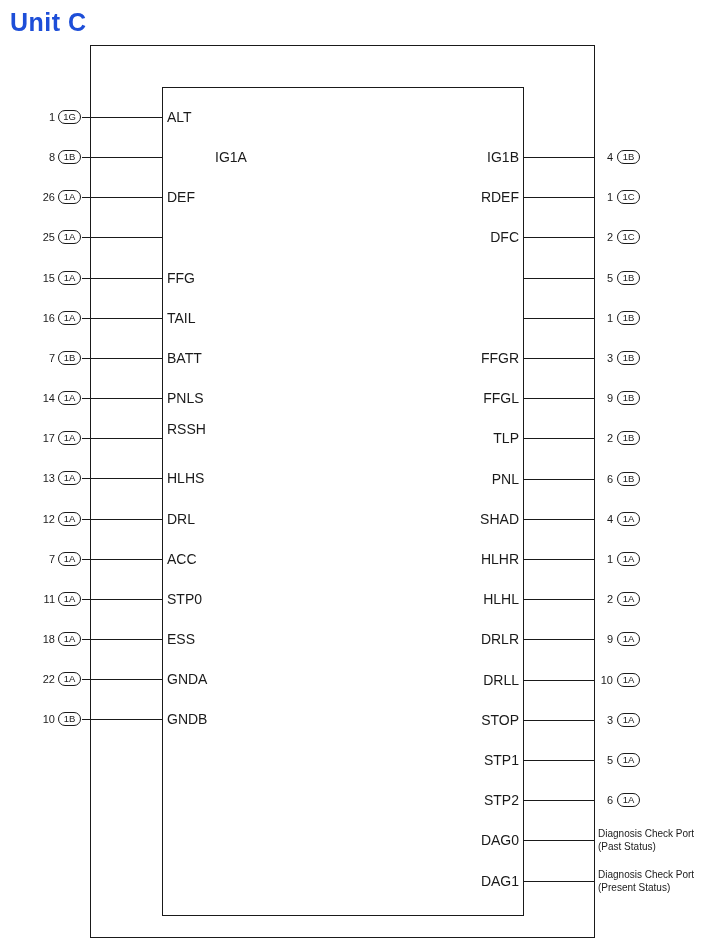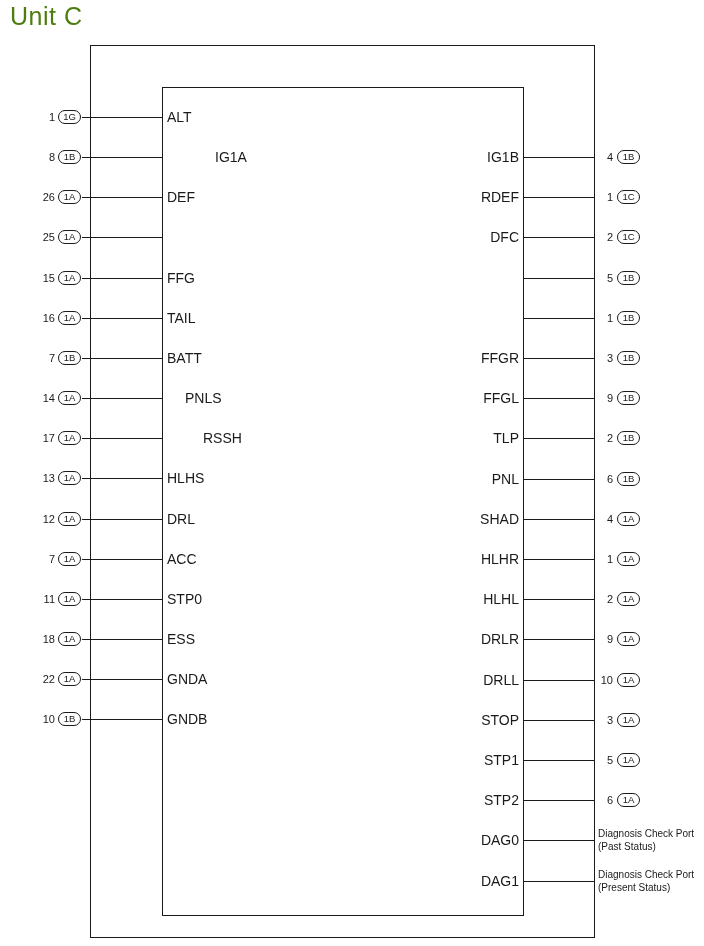--- a/index.html
+++ b/index.html
@@ -1,22 +1,22 @@
 <!DOCTYPE html>
 <html><head>
 <meta charset="utf-8">
 <style>
   html, body { margin:0; padding:0; background:#ffffff; }
   #screen {
     position:relative; width:704px; height:946px; background:#ffffff;
     font-family:"Liberation Sans", sans-serif; color:#1a1a1a; overflow:hidden;
   }
   .title {
-    position:absolute; left:10px; top:2px; font-size:25px; font-weight:400;
-    letter-spacing:0.5px; color:#4d7c0f;
+    position:absolute; left:10px; top:8px; font-size:25px; font-weight:700;
+    letter-spacing:0.5px; color:#1d4ed8;
   }
   .box { position:absolute; border:1px solid #1a1a1a; box-sizing:border-box; background:transparent; }
   #outer-box { left:90px; top:45px; width:505px; height:893px; }
   #inner-box { left:162px; top:87px; width:362px; height:829px; background:#ffffff; }
   .relay-label {
     position:absolute; left:162px; top:490px; width:362px; text-align:center;
     font-size:11px; line-height:13px;
   }
   .hline { position:absolute; height:1px; background:#1a1a1a; }
   .pin-num { position:absolute; font-size:11px; line-height:14px; text-align:right; white-space:nowrap; }
@@ -60,25 +60,25 @@
       <div class="pin-num" style="left: 26px; top: 311px; width: 29px;">16</div>
       <div class="badge" style="left: 58px; top: 311px;">1A</div>
       <div class="sig" style="left: 167px; top: 311px;">TAIL</div>
       <div class="hline" style="left: 82px; top: 358px; width: 80px;"></div>
       <div class="pin-num" style="left: 26px; top: 351px; width: 29px;">7</div>
       <div class="badge" style="left: 58px; top: 351px;">1B</div>
       <div class="sig" style="left: 167px; top: 351px;">BATT</div>
       <div class="hline" style="left: 82px; top: 398px; width: 80px;"></div>
       <div class="pin-num" style="left: 26px; top: 391px; width: 29px;">14</div>
       <div class="badge" style="left: 58px; top: 391px;">1A</div>
-      <div class="sig" style="left: 185px; top: 391px;">PNLS</div>
+      <div class="sig" style="left: 167px; top: 391px;">PNLS</div>
       <div class="hline" style="left: 82px; top: 438px; width: 80px;"></div>
       <div class="pin-num" style="left: 26px; top: 431px; width: 29px;">17</div>
       <div class="badge" style="left: 58px; top: 431px;">1A</div>
-      <div class="sig" style="left: 167px; top: 431px; margin-left: 36px;">RSSH</div>
+      <div class="sig" style="left: 167px; top: 422px;">RSSH</div>
       <div class="hline" style="left: 82px; top: 478px; width: 80px;"></div>
       <div class="pin-num" style="left: 26px; top: 471px; width: 29px;">13</div>
       <div class="badge" style="left: 58px; top: 471px;">1A</div>
       <div class="sig" style="left: 167px; top: 471px;">HLHS</div>
       <div class="hline" style="left: 82px; top: 519px; width: 80px;"></div>
       <div class="pin-num" style="left: 26px; top: 512px; width: 29px;">12</div>
       <div class="badge" style="left: 58px; top: 512px;">1A</div>
       <div class="sig" style="left: 167px; top: 512px;">DRL</div>
       <div class="hline" style="left: 82px; top: 559px; width: 80px;"></div>
       <div class="pin-num" style="left: 26px; top: 552px; width: 29px;">7</div>

